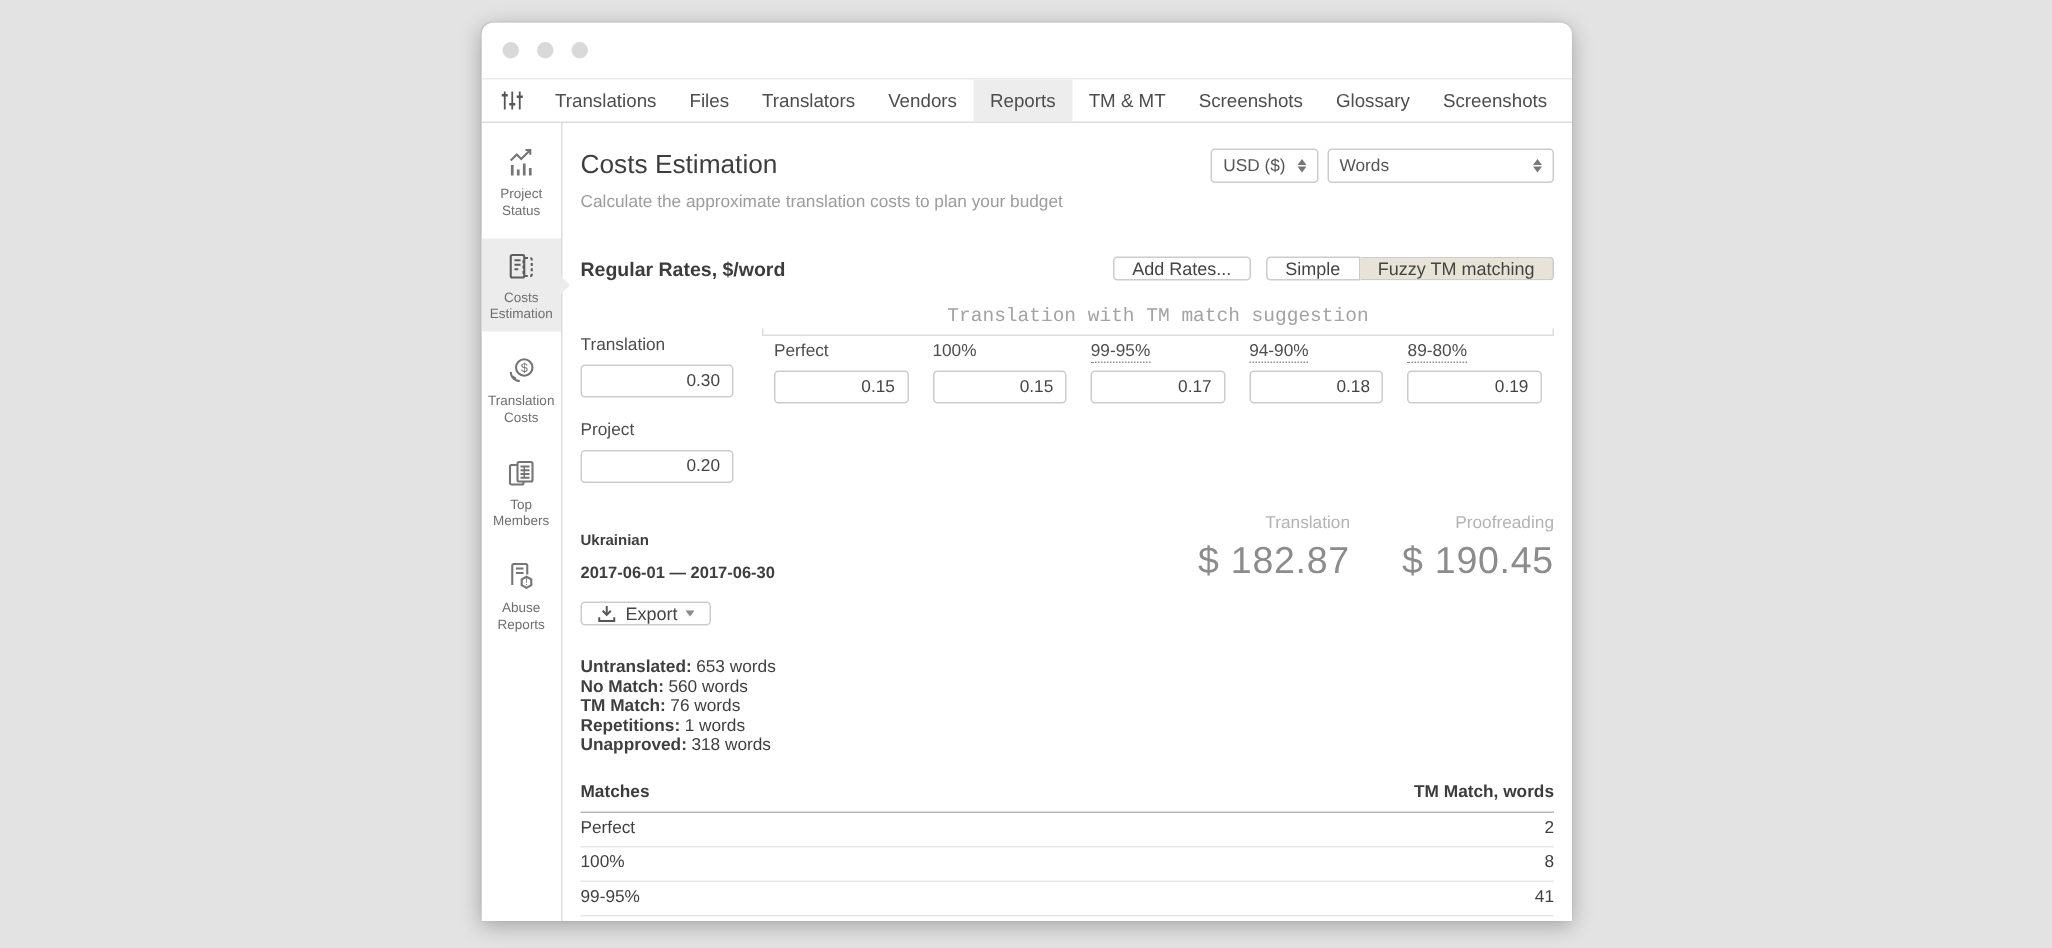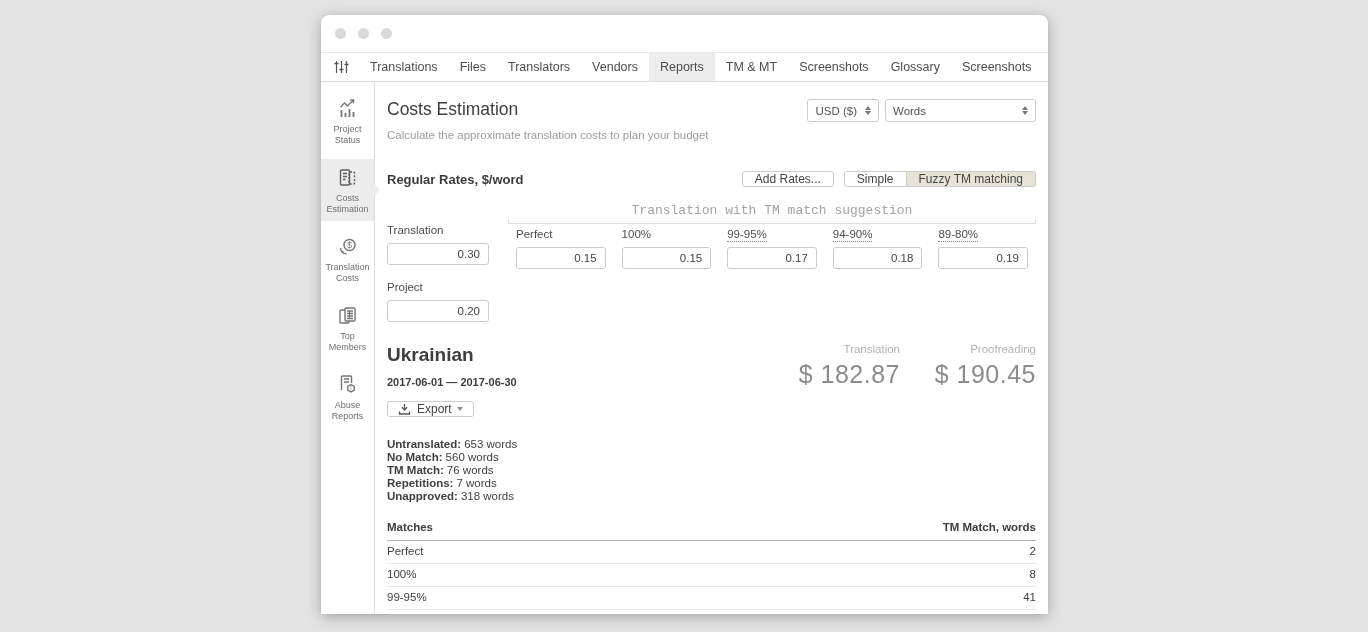--- a/index.html
+++ b/index.html
@@ -88,21 +88,21 @@
     font-family:"Liberation Sans", sans-serif; background:#fff;
   }
   .approval-block { margin-top:16px; }
   .tm-group { flex:1; margin-left:19px; }
   .tm-caption { text-align:center; font-size:13px; color:#a3a3a3;font-family:Liberation Mono, monospace; }
   .tm-bracket { height:5px; border-left:1px solid #ddd; border-right:1px solid #ddd; border-bottom:1px solid #ddd; margin-top:1px; }
   .tm-fields { display:flex; gap:16px; padding:0 8px; margin-top:4px; }
   .tm-field { flex:1; }
   
   .lang-section { display:flex; margin-top:21px; }
-  .lang-name { font-size:19px; font-weight:700; color:#3e3e3e; margin-top:1px; }
+  .lang-name { font-size:10px; font-weight:700; color:#3e3e3e; margin-top:12px; }
   .lang-dates { font-size:11px; font-weight:700; color:#3e3e3e; margin-top:10px; }
   .export-btn { margin-top:13px; padding:0 10px; }
   .export-btn svg { margin-right:6px; }
   .totals { margin-left:auto; display:flex; gap:28px; }
   .total-block { text-align:right; min-width:108px; }
   .total-label { font-size:11.5px; color:#b3b3b3; }
   .total-amount { font-size:25px; color:#8c8c8c; margin-top:5px; letter-spacing:0.5px; }
   
   .stats { margin-top:19px; font-size:11.5px; color:#3f3f3f; }
   .stats .row { line-height:13px; margin-bottom:0; }
@@ -297,21 +297,21 @@
             <div class="total-label">Proofreading</div>
             <div class="total-amount">$ 190.45</div>
           </div>
         </div>
       </div>
 
       <div class="stats">
         <div class="row"><b>Untranslated:</b><span>653 words</span></div>
         <div class="row"><b>No Match:</b><span>560 words</span></div>
         <div class="row"><b>TM Match:</b><span>76 words</span></div>
-        <div class="row"><b>Repetitions:</b><span>7 words</span></div>
+        <div class="row"><b>Repetitions:</b><span>1 words</span></div>
         <div class="row"><b>Unapproved:</b><span>318 words</span></div>
       </div>
 
       <div class="matches">
         <div class="m-row header">
           <span>Matches</span>
           <span class="val">TM Match, words</span>
         </div>
         <div class="m-row">
           <span>Perfect</span>

